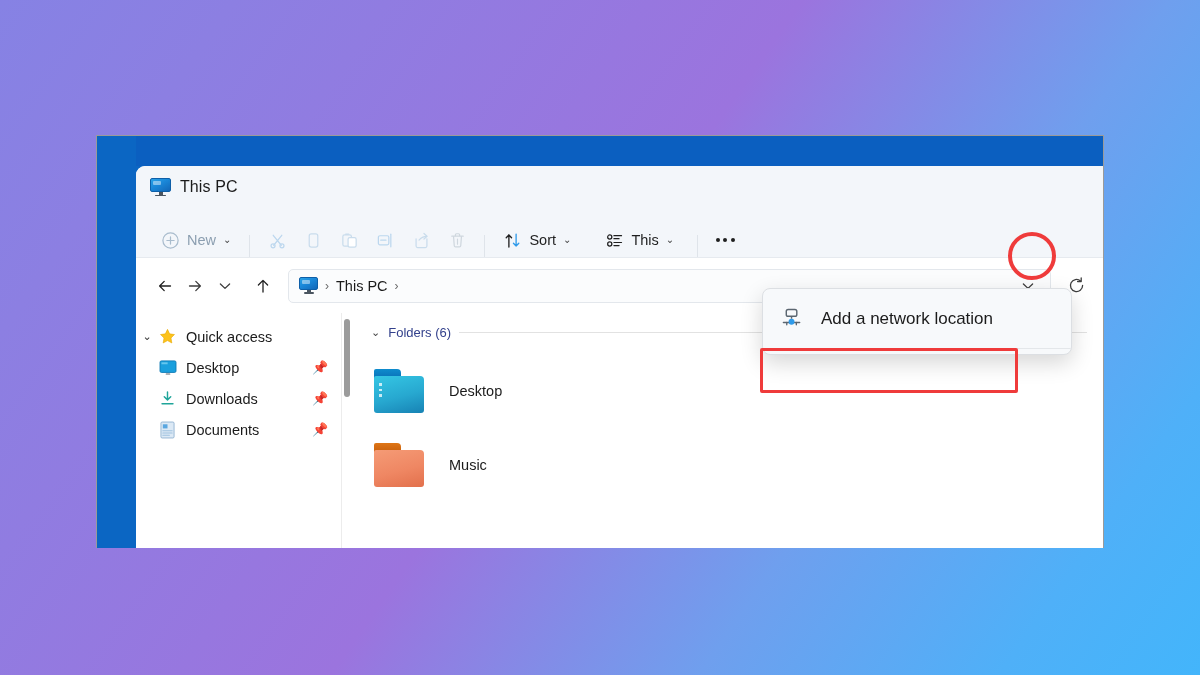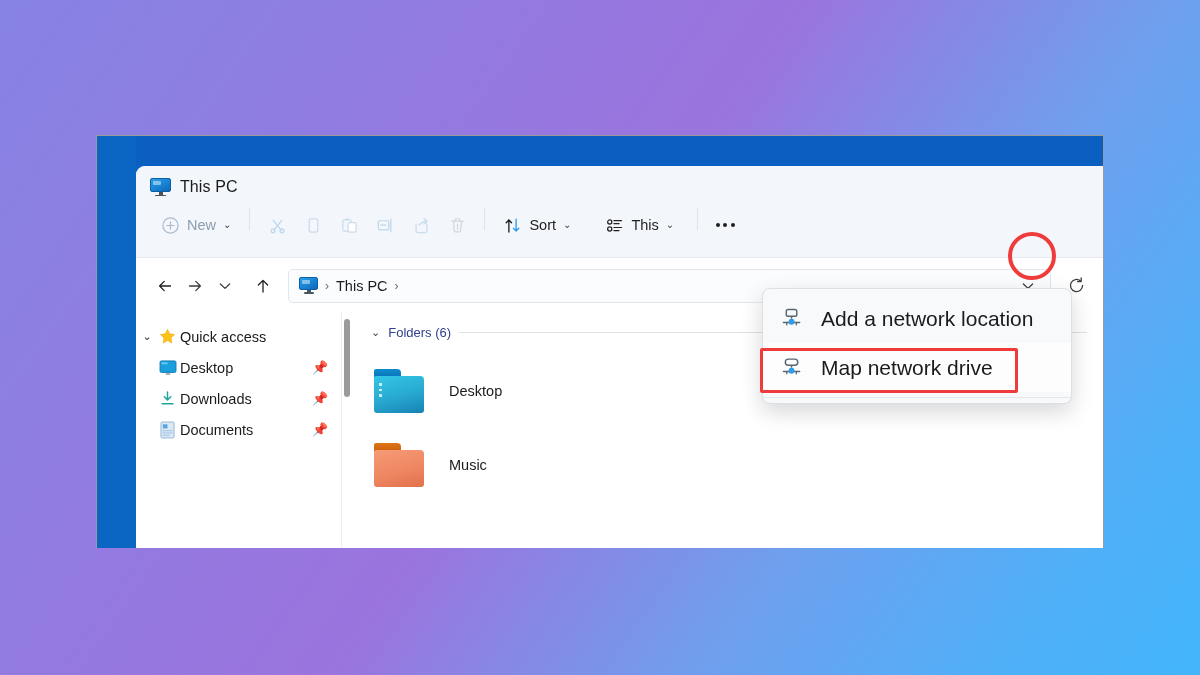--- a/index.html
+++ b/index.html
@@ -62,21 +62,21 @@
   .monitor-icon .stand {
     position: absolute; left: 8.5px; top: 14px; width: 4px; height: 2.5px; background: #4a5560;
   }
   .monitor-icon .base {
     position: absolute; left: 5px; top: 16.5px; width: 11px; height: 1.8px;
     background: #4a5560; border-radius: 1px;
   }
   
   #toolbar {
     height: 50px;
-    display: flex; align-items: flex-start;
+    display: flex; align-items: flex-end;
     padding: 0 10px 0 16px;
     background: #f3f6fa;
     border-bottom: 1px solid #e6eaef;
     position: relative;
   }
   .tb-btn {
     height: 34px; display: flex; align-items: center; gap: 7px;
     padding: 0 9px; border-radius: 5px; cursor: default;
   }
   .tb-label { font-size: 14.5px; color: #9fb3c8; }
@@ -117,21 +117,21 @@
   }
   #addressbar .crumb { font-size: 14.5px; color: #1b1b1b; }
   #addressbar .sep { font-size: 12px; color: #6a6a6a; margin: 0 7px; }
   .addr-right { margin-left: auto; display: flex; align-items: center; gap: 16px; padding-right: 6px;}
   
   #body-row { display: flex; height: 236px; background: #ffffff; }
   #nav-pane { width: 205px; padding-top: 8px; background: #fff; flex: none; position: relative; }
   .nav-item { height: 31px; display: flex; align-items: center; padding-right: 12px; font-size: 14.5px; color: #1b1b1b;}
   .nav-item .caret { width: 22px; text-align: center; font-size: 11px; color: #333; flex:none; }
   .nav-item .nav-icon { width: 19px; height: 19px; flex:none; display:flex; align-items:center; justify-content:center;}
-  .nav-item .nav-label { margin-left: 3px; white-space: nowrap; }
+  .nav-item .nav-label { margin-left: 9px; white-space: nowrap; }
   .nav-item .pin { margin-left: auto; color: #5c5c5c; font-size: 13px; }
   .nav-item.child { padding-left: 22px; }
   #nav-divider { width: 1px; background: #ececec; flex: none; }
   #scroll-track { width: 11px; background: #fff; flex: none; padding-top: 6px; }
   #scroll-thumb { width: 6px; height: 78px; margin-left: 2px; border-radius: 3px; background: #9b9b9b; }
   #content-pane { flex: 1; padding: 12px 0 0 18px; background: #fff; position: relative;}
   #group-header { display: flex; align-items: center; gap: 8px; }
   #group-header .caret { font-size: 11px; color: #444; }
   #group-header .glabel { font-size: 13px; color: #33418c; }
   #group-header .gline { flex: 1; height: 1px; background: #e2e2e2; margin-right: 18px; }
@@ -153,21 +153,21 @@
     left: 762px; top: 288px; width: 310px;
     background: #f7f9fb;
     border: 1px solid #dcdfe3;
     border-radius: 8px;
     box-shadow: 0 8px 22px rgba(0,0,0,.16);
     padding: 5px 0 0 0;
     overflow: hidden;
   }
   .menu-item {
     height: 49px; display: flex; align-items: center; padding-left: 16px;
-    font-size: 21px; color: #1b1b1b;
+    font-size: 17px; color: #1b1b1b;
   }
   .menu-item .mi-icon { width: 26px; height: 24px; flex: none; display:flex; align-items:center; justify-content:center;}
   .menu-item .mi-label { margin-left: 16px; white-space: nowrap; }
   .menu-sep { height: 1px; background: #e4e7ea; margin: 5px 0; }
   #map-highlight {
     position: absolute; left: 760px; top: 348px; width: 258px; height: 45px;
     border: 3.5px solid #ef3b3b; border-radius: 2px; pointer-events: none;
   }
 </style>
 </head>
@@ -422,32 +422,20 @@
         <rect x="5.5" y="1.5" width="11" height="7.2" rx="2" fill="none" stroke="#5b6670" stroke-width="1.5"></rect>
         <path d="M11 8.7v2.6" stroke="#5b6670" stroke-width="1.5"></path>
         <path d="M2.5 15.2h17" stroke="#5b6670" stroke-width="1.5" stroke-linecap="round"></path>
         <path d="M6 15.2v2.4M16 15.2v2.4" stroke="#5b6670" stroke-width="1.4" stroke-linecap="round"></path>
         <circle cx="11" cy="14.4" r="3.1" fill="#2f9bea"></circle>
       </svg>
     </span>
     <span class="mi-label">Add a network location</span>
   </div>
 
-  <div class="menu-item" style="background:#fdfdfe">
-    <span class="mi-icon">
-      <svg width="23" height="22" viewBox="0 0 24 23">
-        <rect x="4.5" y="2.2" width="13" height="6.4" rx="3.2" fill="none" stroke="#5b6670" stroke-width="1.5"></rect>
-        <path d="M11 8.7v2.6" stroke="#5b6670" stroke-width="1.5"></path>
-        <path d="M2.5 15.2h17" stroke="#5b6670" stroke-width="1.5" stroke-linecap="round"></path>
-        <path d="M6 15.2v2.4M16 15.2v2.4" stroke="#5b6670" stroke-width="1.4" stroke-linecap="round"></path>
-        <circle cx="11" cy="14.4" r="3.1" fill="#2f9bea"></circle>
-      </svg>
-    </span>
-    <span class="mi-label">Map network drive</span>
-  </div>
 
 
   <div class="menu-sep"></div>
 
 
 </div>
 
 <div id="more-highlight" style="left:1008px;top:232px"></div>
 <div id="map-highlight"></div>
 

